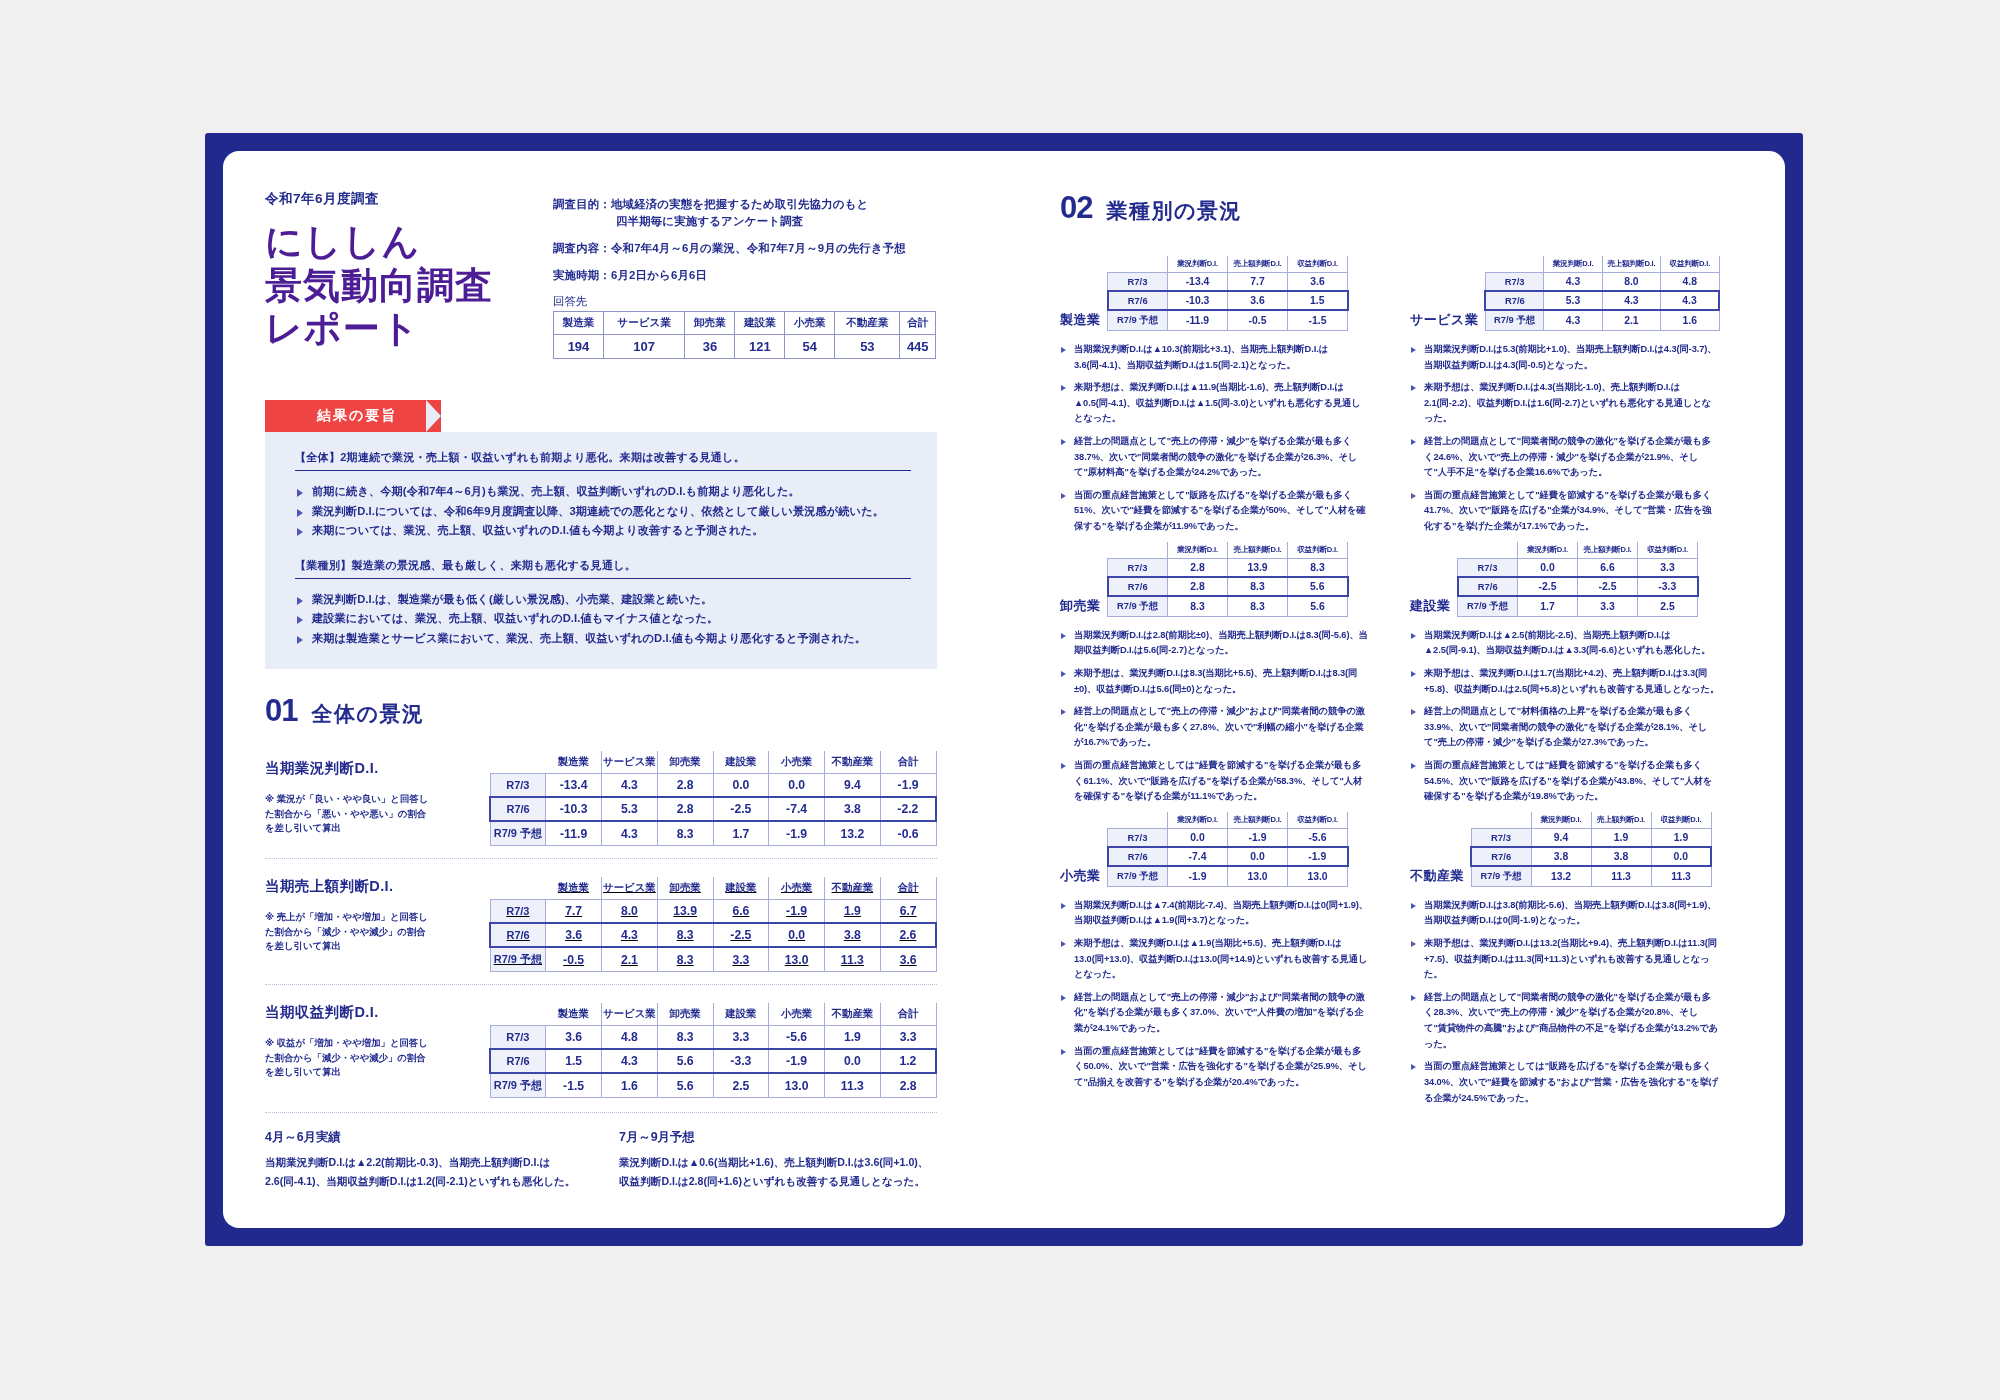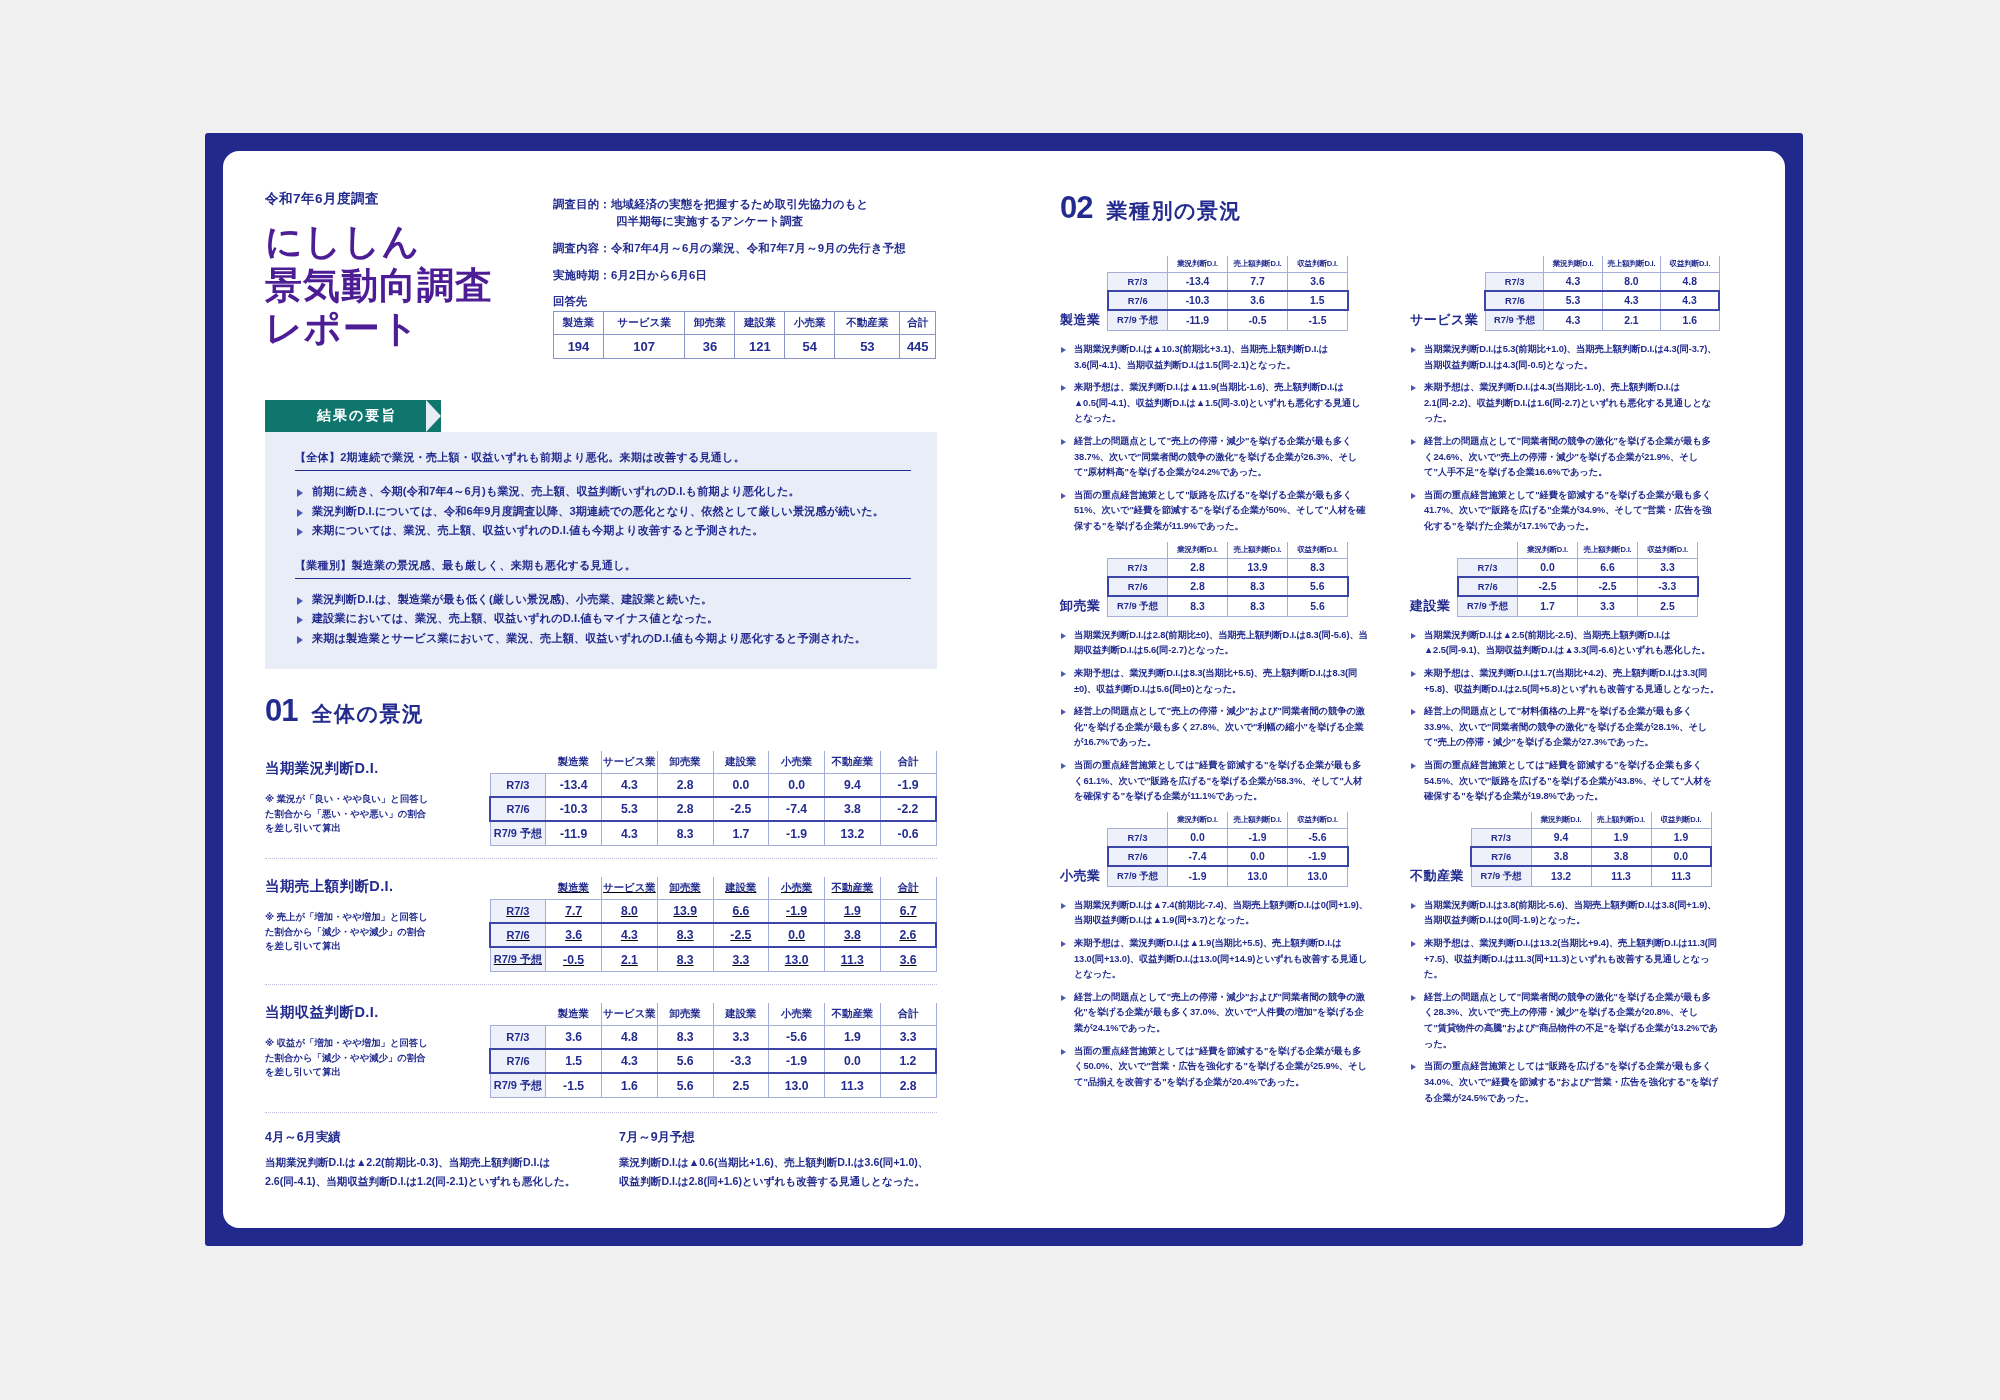--- a/index.html
+++ b/index.html
@@ -68,21 +68,21 @@
     color: #232c8e;
   }
   .meta-row {
     font-size: 11.4px;
     font-weight: bold;
     line-height: 1.5;
     margin-bottom: 10px;
     letter-spacing: .2px;
   }
   .meta-row .cont { display: block; padding-left: 63px; }
-  .meta-label-row { font-size: 11.4px; font-weight: bold; }
+  .meta-label-row { font-size: 11.4px; font-weight: normal; }
 
   
   table.resp {
     border-collapse: collapse;
     width: 383px;
     margin-top: 2px;
   }
   table.resp th, table.resp td {
     border: 1px solid #8d93c6;
     text-align: center;
@@ -96,21 +96,21 @@
   
   .summary-wrap {
     position: absolute;
     left: 265px;
     top: 400px;
     width: 672px;
   }
   .ribbon {
     position: relative;
     display: inline-block;
-    background: #0f766e;
+    background: #ef4444;
     color: #fff;
     font-size: 14px;
     font-weight: bold;
     padding: 7px 44px 7px 52px;
     letter-spacing: 2px;
   }
   .ribbon::after {
     content: "";
     position: absolute;
     right: 0; top: 0;

